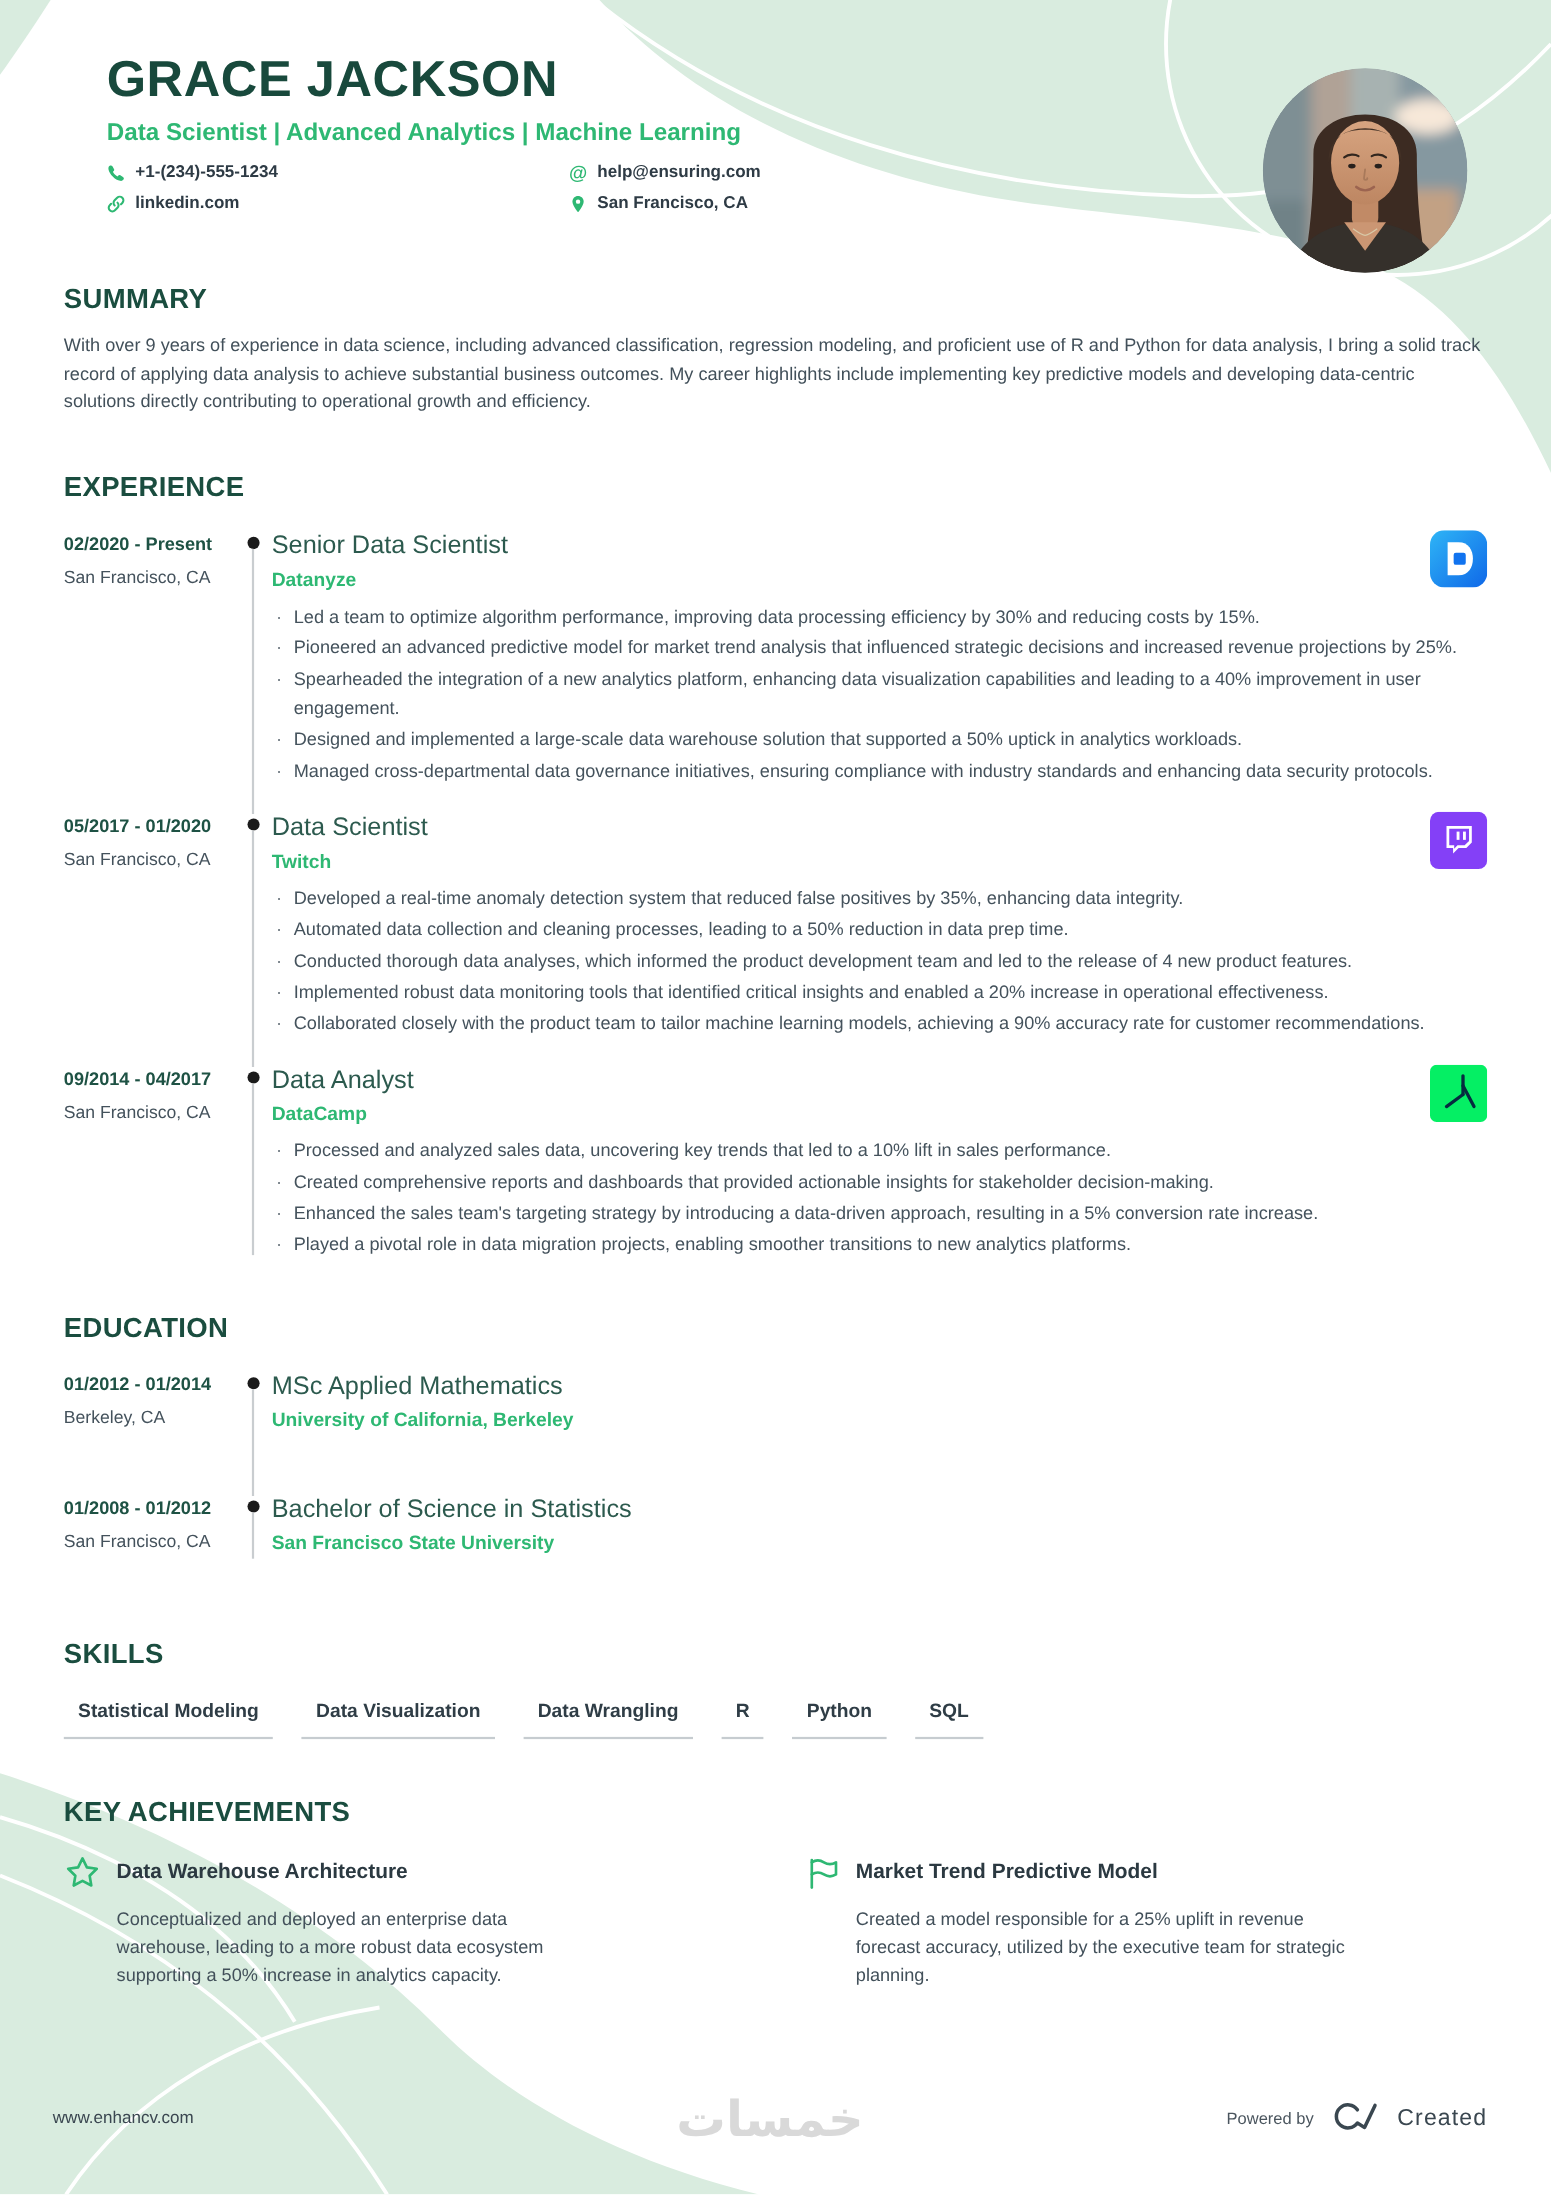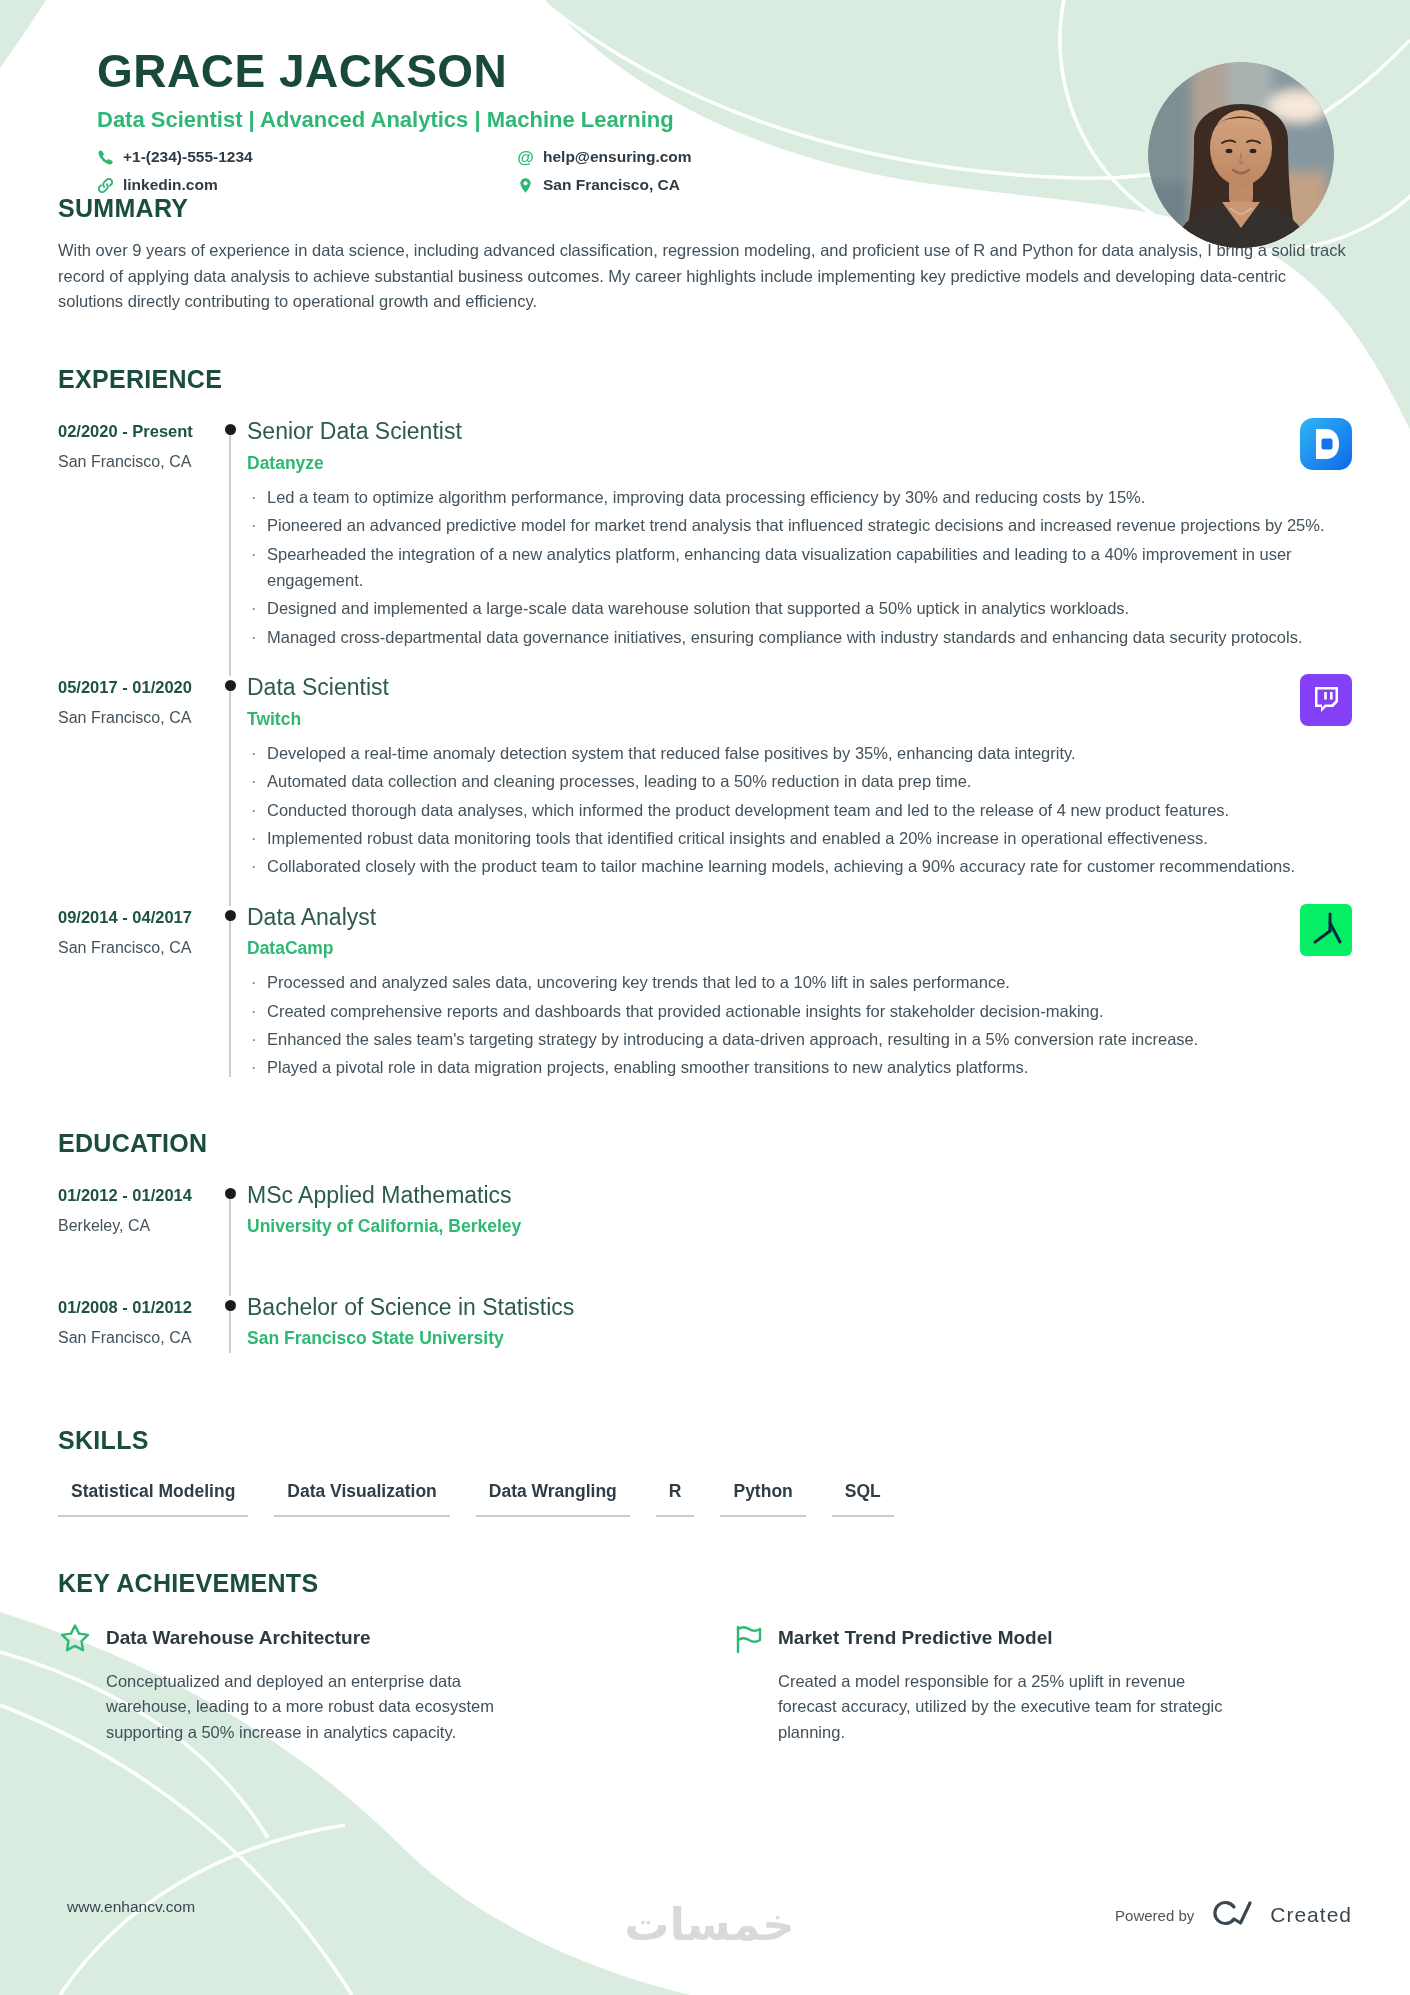--- a/index.html
+++ b/index.html
@@ -14,21 +14,21 @@
   .role{margin-top:9px;font-size:22px;font-weight:700;color:#2eb873;}
   .contacts{margin-top:15px;display:grid;grid-template-columns:420px auto;row-gap:10px;max-width:780px;}
   .contact{display:flex;align-items:center;gap:9px;font-size:15.5px;font-weight:700;color:#2e3b45;}
   .cicon{width:17px;height:17px;display:inline-flex;align-items:center;justify-content:center;flex:0 0 17px;}
   .at-glyph{color:#2eb873;font-weight:700;font-size:17px;line-height:1;}
   .photo{position:absolute;left:1148px;top:62px;width:186px;height:186px;border-radius:50%;overflow:hidden;}
 
   
   .section{margin:0 58px;}
   .sec-h{font-size:25px;font-weight:700;color:#1a4d3f;letter-spacing:.3px;}
-  .summary{}
+  .summary{margin-top:64px;}
   .summary p{margin:15px 0 0;font-size:16.5px;line-height:1.56;color:#42505a;}
 
   .experience{margin-top:50px;}
   .entry{display:grid;grid-template-columns:155px 34px 1fr;margin-top:24px;}
   .dates{font-size:16.5px;font-weight:700;color:#1e5244;padding-top:4px;}
   .loc{font-size:16px;font-weight:400;color:#44525c;margin-top:12px;}
   .tl{position:relative;}
   .tl .dot{position:absolute;left:50%;top:6px;width:11px;height:11px;margin-left:-5.5px;
            border-radius:50%;background:#1b1b1b;}
   .tl .line{position:absolute;left:50%;top:17px;bottom:-26px;width:2px;margin-left:-1px;background:#c9cdd0;}
@@ -53,21 +53,21 @@
 
   .achievements{margin-top:52px;}
   .ach-grid{display:grid;grid-template-columns:672px 1fr;margin-top:24px;}
   .ach{display:grid;grid-template-columns:48px 1fr;}
   .ach-icon{width:34px;height:34px;}
   .ach-title{font-size:19px;font-weight:700;color:#2b3941;padding-top:5px;}
   .ach-text{grid-column:2;margin-top:13px;font-size:16.5px;line-height:1.55;color:#42505a;max-width:432px;}
   .ach:last-child .ach-text{max-width:470px;}
 
   
-  .footer{position:absolute;left:67px;right:58px;top:1898px;height:56px;display:flex;align-items:flex-start;z-index:1;}
+  .footer{position:absolute;left:48px;right:58px;top:1898px;height:56px;display:flex;align-items:center;z-index:1;}
   .site{font-size:15.5px;color:#3a4650;}
   .watermark{position:absolute;left:50%;transform:translateX(-50%);font-family:"DejaVu Sans",sans-serif;
              font-size:45px;font-weight:700;color:#d9d9d9;letter-spacing:2px;user-select:none;}
   .powered{margin-left:auto;display:flex;align-items:center;gap:13px;}
   .powered-label{font-size:15px;color:#4a555e;}
   .brand{font-size:21px;color:#3a4750;letter-spacing:1px;}
 </style>
 </head>
 <body>
 

